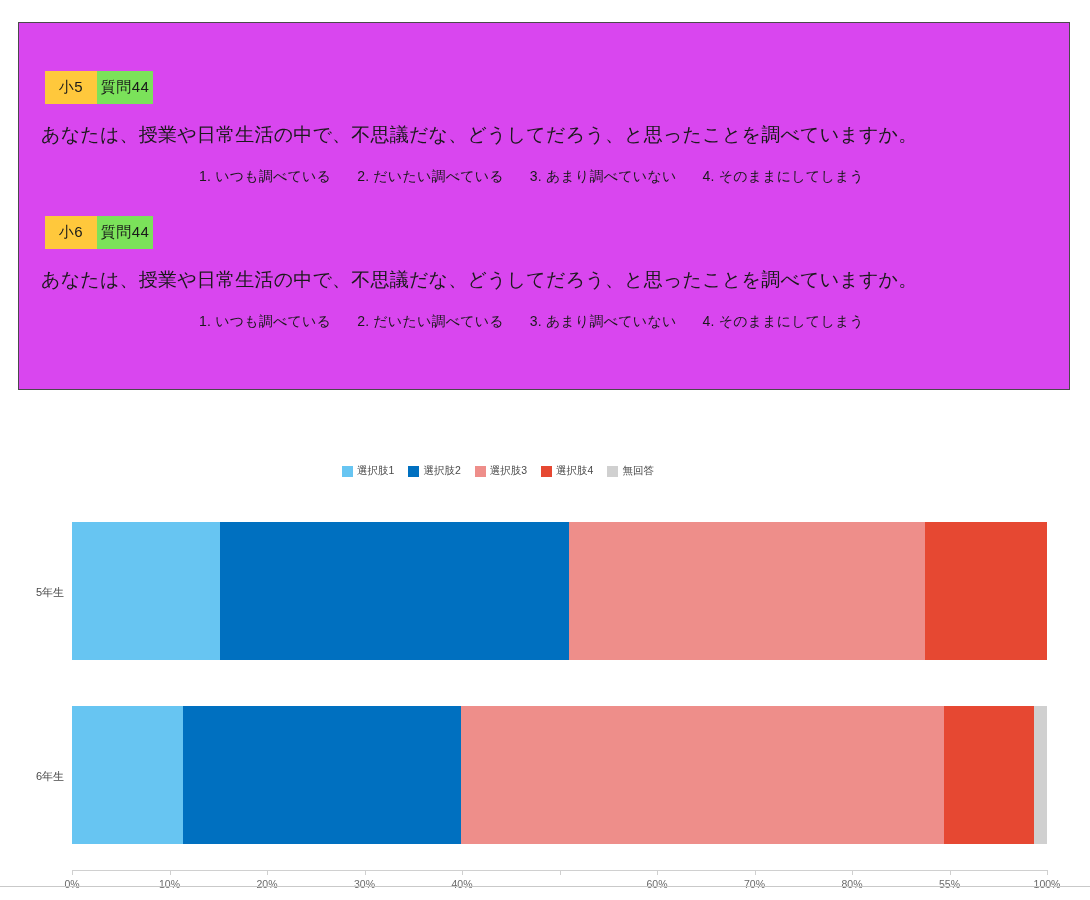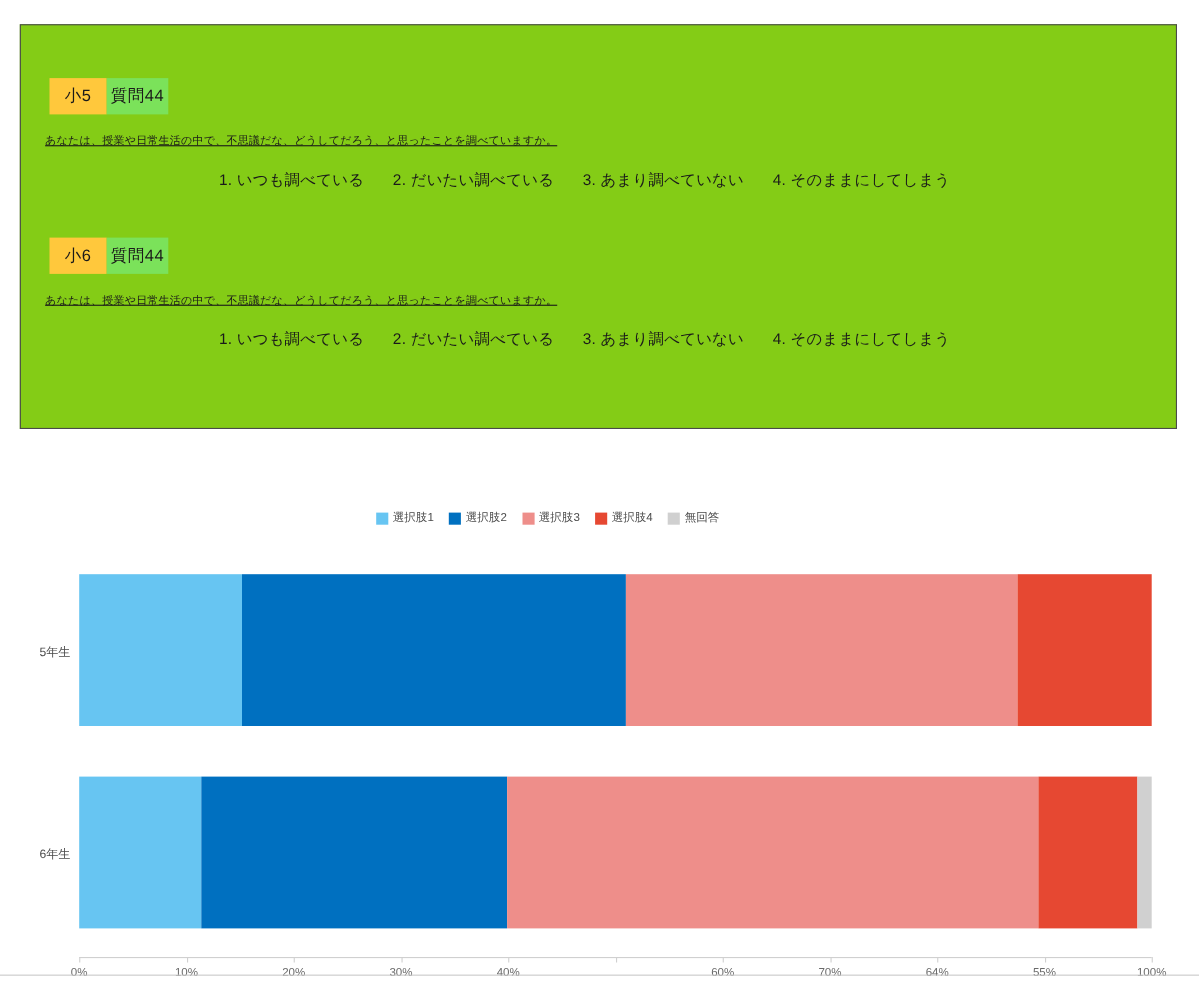--- a/index.html
+++ b/index.html
@@ -18,21 +18,21 @@
 
   
   .question-panel {
     position: absolute;
     left: 18px;
     top: 22px;
     width: 1052px;
     height: 368px;
     border: 1px solid #4a4a4a;
     box-sizing: border-box;
-    background: #84cc16;
+    background: #d946ef;
   }
 
   .q-block {
     position: absolute;
     left: 0;
     width: 100%;
   }
   .q-block.first { top: 48px; }
   .q-block.second { top: 193px; }
 
@@ -54,25 +54,24 @@
     background: #FFC83C;
     width: 52px;
   }
   .badge-qnum {
     background: #7BE25A;
     width: 56px;
   }
 
   .q-text {
     margin: 18px 0 0 22px;
-    font-size: 10px;
+    font-size: 19px;
     line-height: 1.4;
     color: #1a1a1a;
     letter-spacing: 0.2px;
-    text-decoration: underline;
   }
 
   .q-options {
     margin: 19px 0 0 180px;
     font-size: 14px;
     color: #1a1a1a;
     letter-spacing: 0.2px;
   }
   .q-options .opt { margin-right: 22px; }
   .q-options .opt:last-child { margin-right: 16px; }
@@ -276,21 +275,21 @@
         <div class="tick-label" style="left: 364.5px;">30%</div>
         <div class="tick" style="left: 462px;"></div>
         <div class="tick-label" style="left: 462px;">40%</div>
         <div class="tick" style="left: 559.5px;"></div>
         <div class="tick-label" style="left: 559.5px; margin-top: 35px;">50%</div>
         <div class="tick" style="left: 657px;"></div>
         <div class="tick-label" style="left: 657px;">60%</div>
         <div class="tick" style="left: 754.5px;"></div>
         <div class="tick-label" style="left: 754.5px;">70%</div>
         <div class="tick" style="left: 852px;"></div>
-        <div class="tick-label" style="left: 852px;">64%</div>
+        <div class="tick-label" style="left: 852px;">80%</div>
         <div class="tick" style="left: 949.5px;"></div>
         <div class="tick-label" style="left: 949.5px;">55%</div>
         <div class="tick" style="left: 1047px;"></div>
         <div class="tick-label" style="left: 1047px;">100%</div>
       </div>
 
   </div>
 </div>
 
 <div class="bottom-rule"></div>

